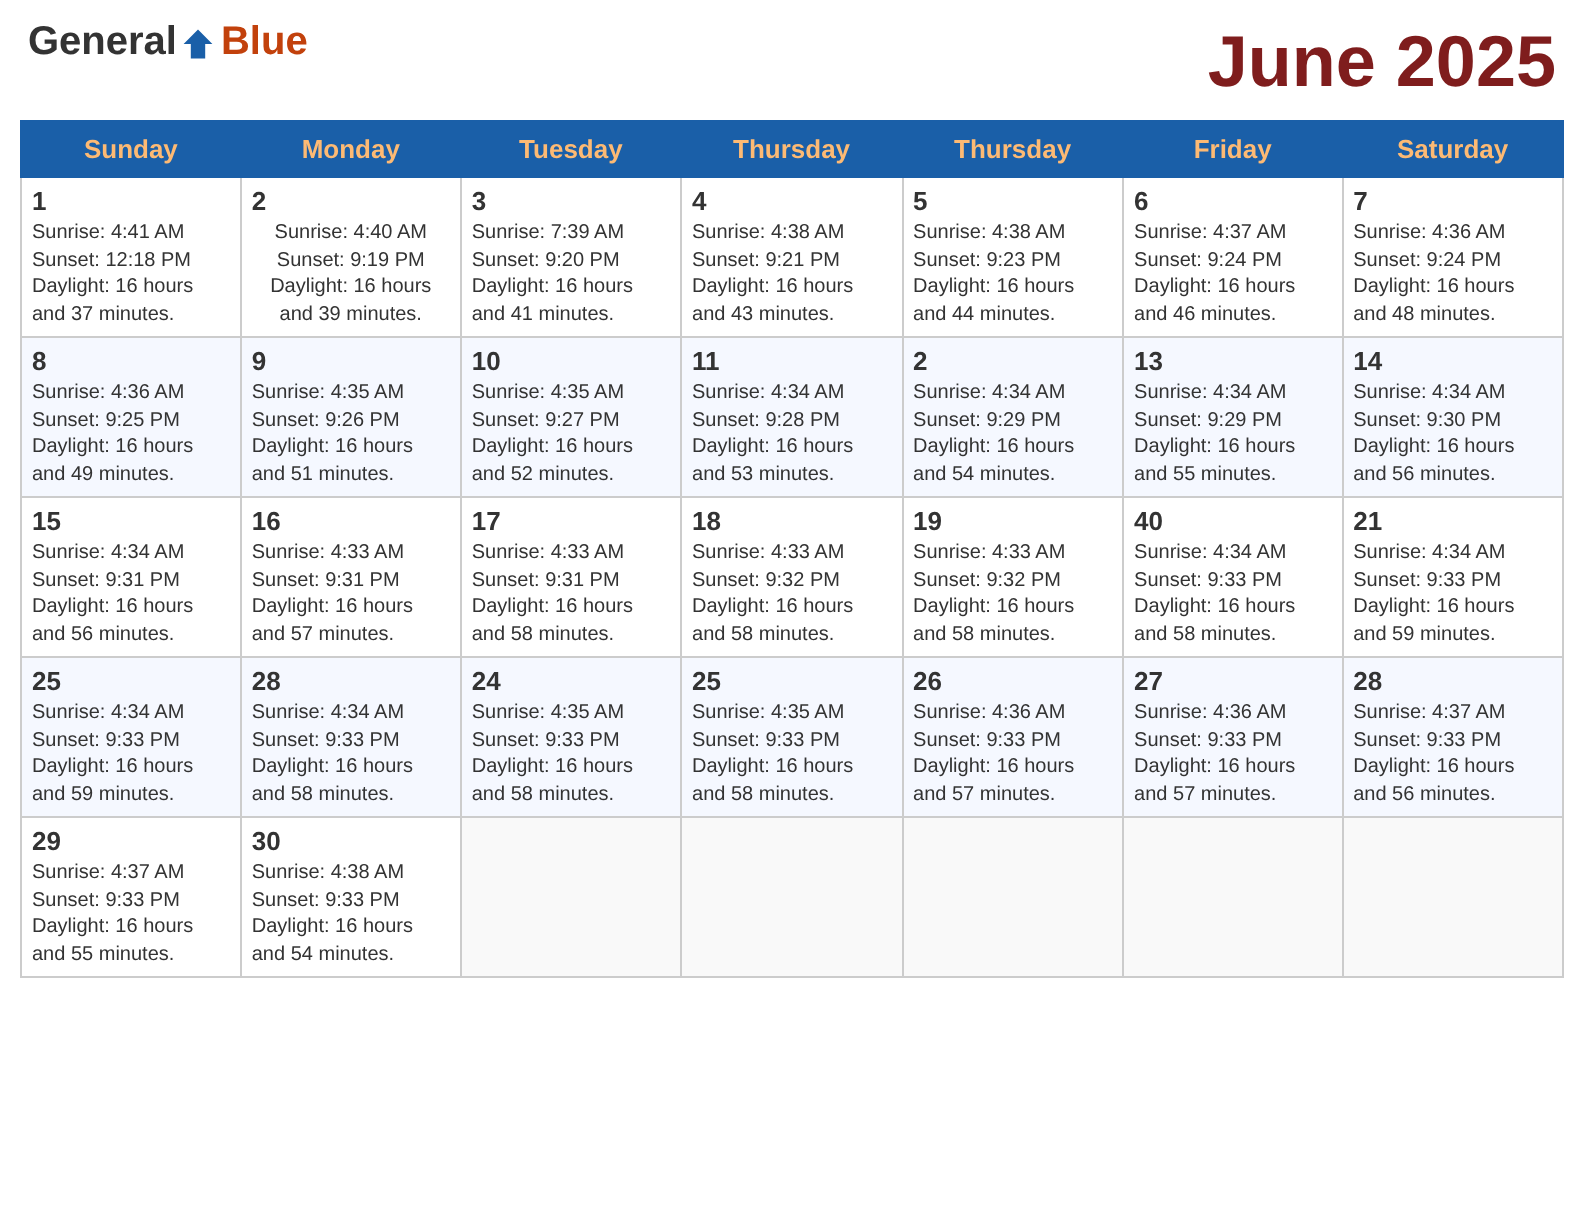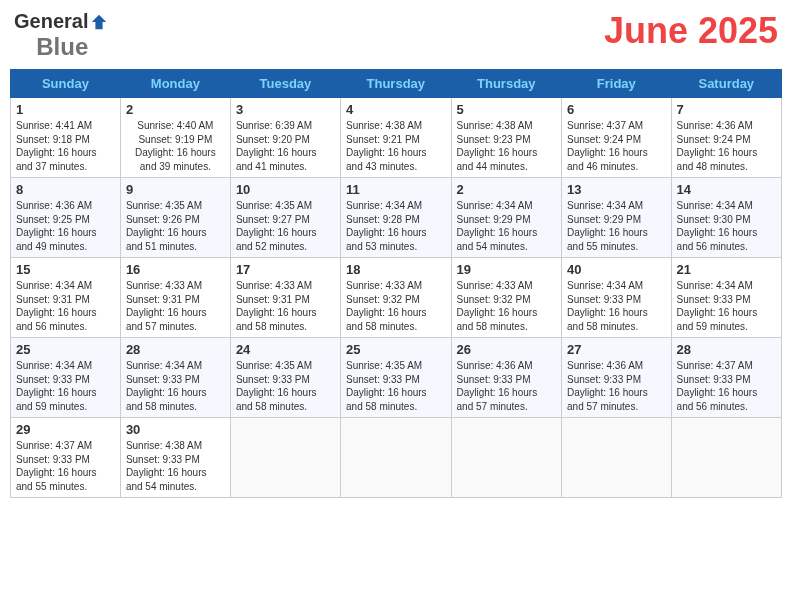--- a/index.html
+++ b/index.html
@@ -12,62 +12,62 @@
     }
     .header-area {
       display: flex;
       justify-content: space-between;
       align-items: flex-start;
       margin-bottom: 8px;
       padding: 0 4px;
     }
     .logo {
       display: flex;
-      flex-direction: column;
-      align-items: center;
+      flex-direction: row;
+      align-items: flex-end;
     }
     .logo-text {
       display: flex;
       align-items: center;
     }
     .logo-general {
       font-size: 20px;
       font-weight: bold;
       color: #333;
     }
     .logo-blue {
-      font-size: 24px;
+      font-size: 20px;
       font-weight: bold;
-      color: #737373;
+      color: #c2410c;
     }
     .logo-icon {
       width: 18px;
       height: 18px;
       margin: 0 2px;
     }
     .title-area {
       text-align: right;
     }
     .main-title {
       font-size: 36px;
       font-weight: bold;
-      color: #ef4444;
+      color: #7f1d1d;
     }
     .subtitle {
       font-size: 16px;
       color: #555;
     }
     .calendar {
       width: 100%;
       border-collapse: collapse;
       border: 1px solid #ccc;
     }
     .calendar th {
       background-color: #1a5fa8;
-      color: #7dd3fc;
+      color: #fdba74;
       text-align: center;
       padding: 6px 4px;
       font-size: 13px;
       border: 1px solid #1a5fa8;
     }
     .calendar td {
       vertical-align: top;
       padding: 4px 5px;
       border: 1px solid #ccc;
       font-size: 10.5px;
@@ -124,34 +124,34 @@
         <th>Thursday</th>
         <th>Friday</th>
         <th>Saturday</th>
       </tr>
   </thead>
   <tbody id="calendar-body">
   <tr>
         <td>
           <span class="day-number">1</span>
           <div class="day-info" style="white-space: pre-line;">Sunrise: 4:41 AM
-Sunset: 9:18 PM
+Sunset: 12:18 PM
 Daylight: 16 hours
 and 37 minutes.</div>
         </td>
         <td>
           <span class="day-number">2</span>
           <div class="day-info" style="white-space: pre-line; text-align: center;">Sunrise: 4:40 AM
 Sunset: 9:19 PM
 Daylight: 16 hours
 and 39 minutes.</div>
         </td>
         <td>
           <span class="day-number">3</span>
-          <div class="day-info" style="white-space: pre-line;">Sunrise: 6:39 AM
+          <div class="day-info" style="white-space: pre-line;">Sunrise: 7:39 AM
 Sunset: 9:20 PM
 Daylight: 16 hours
 and 41 minutes.</div>
         </td>
         <td>
           <span class="day-number">4</span>
           <div class="day-info" style="white-space: pre-line;">Sunrise: 4:38 AM
 Sunset: 9:21 PM
 Daylight: 16 hours
 and 43 minutes.</div>

